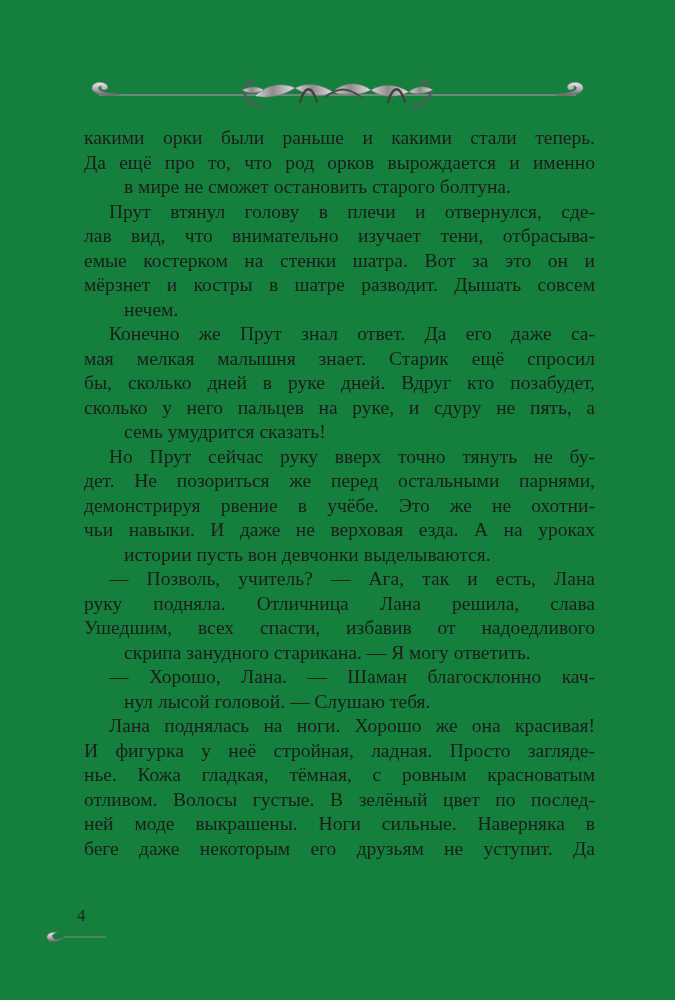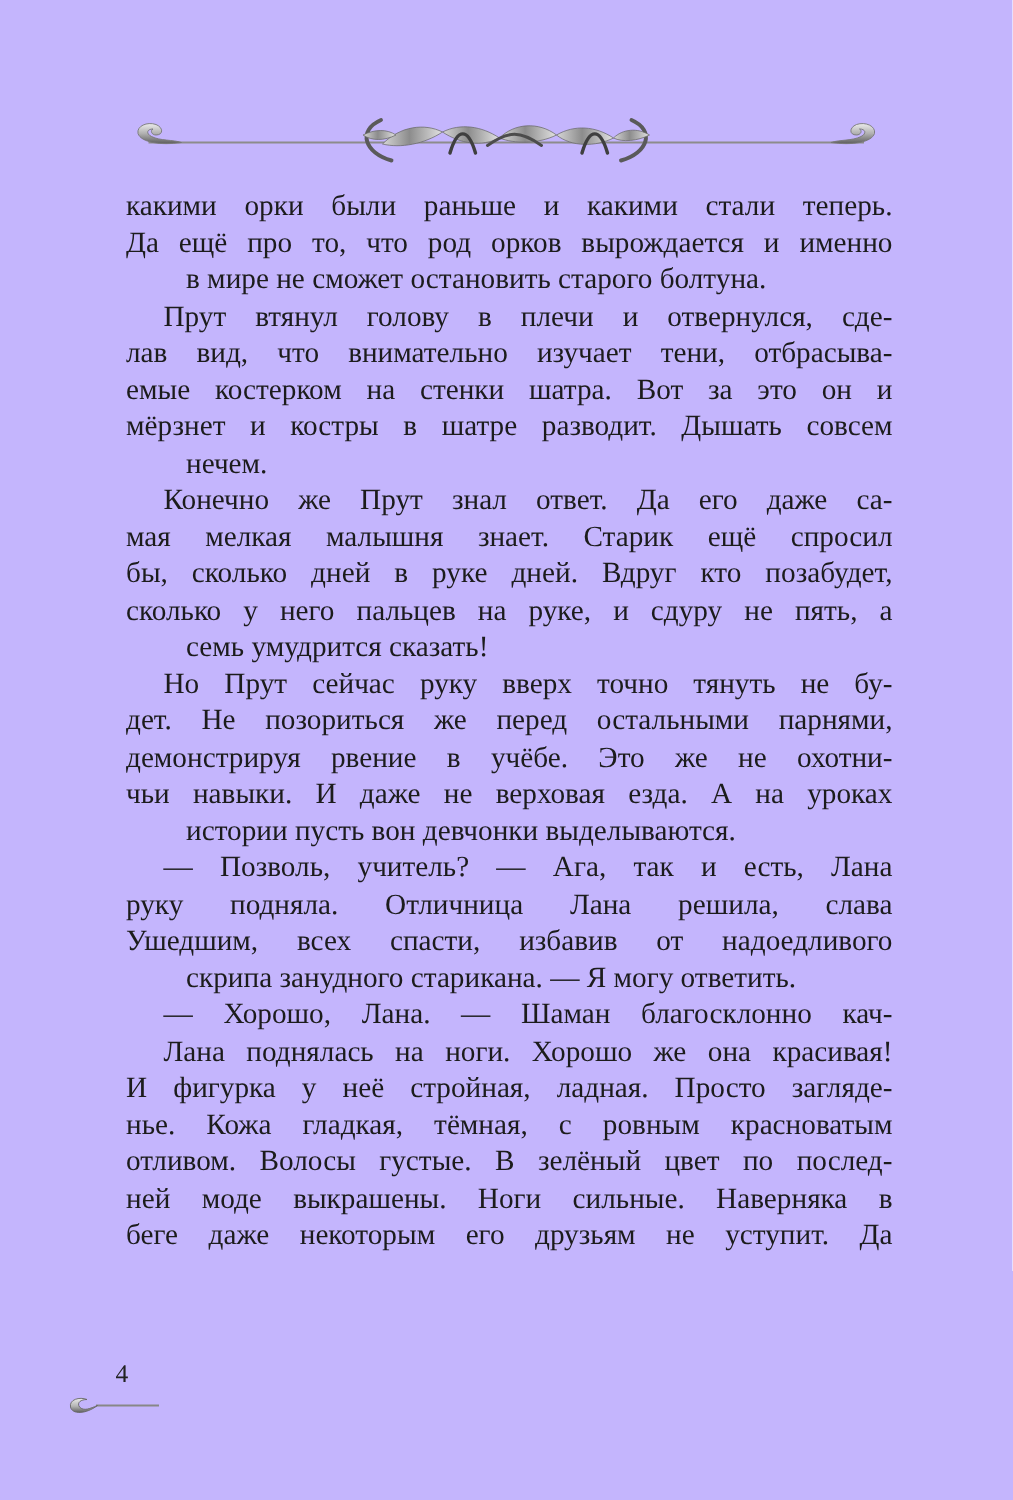--- a/index.html
+++ b/index.html
@@ -4,21 +4,21 @@
 <style>
   html, body {
     margin: 0;
     padding: 0;
     background: #ffffff;
   }
   .page {
     position: relative;
     width: 675px;
     height: 1000px;
-    background: #c4b5fd;
+    background: #15803d;
     overflow: hidden;
     font-family: "Liberation Serif", "DejaVu Serif", serif;
     color: #1c1c1c;
   }
   .header-ornament {
     position: absolute;
     left: 85px;
     top: 76px;
     width: 505px;
     height: 38px;
@@ -133,20 +133,21 @@
         <div class="line lastline">истории пусть вон девчонки выделываются.</div>
       </div>
       <div class="paragraph">
         <div class="line indent">— Позволь, учитель? — Ага, так и есть, Лана</div>
         <div class="line">руку подняла. Отличница Лана решила, слава</div>
         <div class="line">Ушедшим, всех спасти, избавив от надоедливого</div>
         <div class="line lastline">скрипа занудного старикана. — Я могу ответить.</div>
       </div>
       <div class="paragraph">
         <div class="line indent">— Хорошо, Лана. — Шаман благосклонно кач-</div>
+        <div class="line lastline">нул лысой головой. — Слушаю тебя.</div>
       </div>
       <div class="paragraph">
         <div class="line indent">Лана поднялась на ноги. Хорошо же она красивая!</div>
         <div class="line">И фигурка у неё стройная, ладная. Просто загляде-</div>
         <div class="line">нье. Кожа гладкая, тёмная, с ровным красноватым</div>
         <div class="line">отливом. Волосы густые. В зелёный цвет по послед-</div>
         <div class="line">ней моде выкрашены. Ноги сильные. Наверняка в</div>
         <div class="line">беге даже некоторым его друзьям не уступит. Да</div>
       </div>
     </div>

